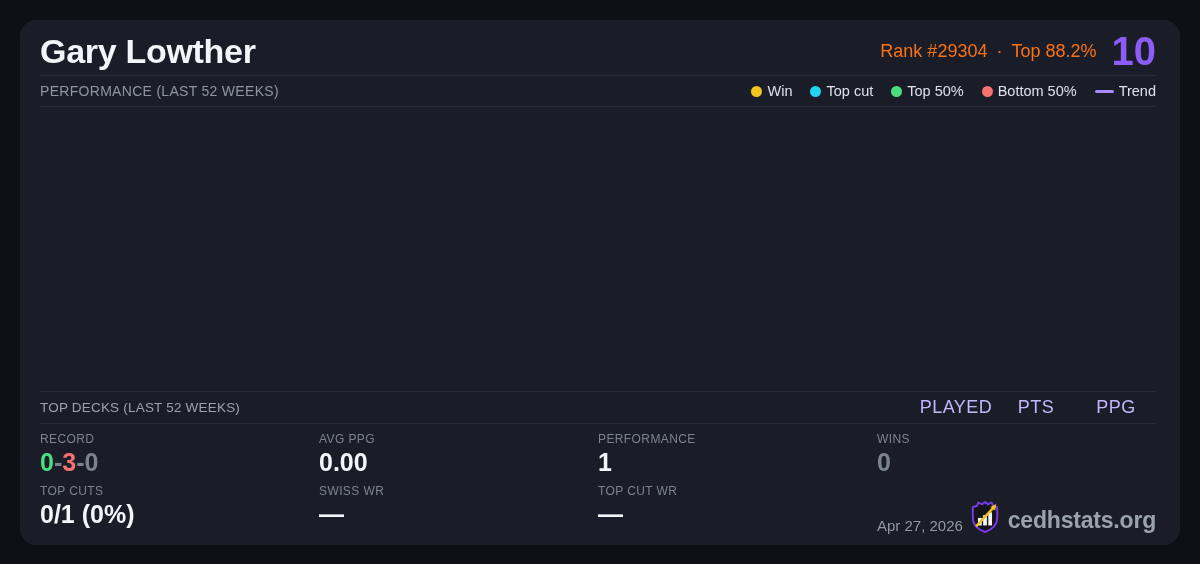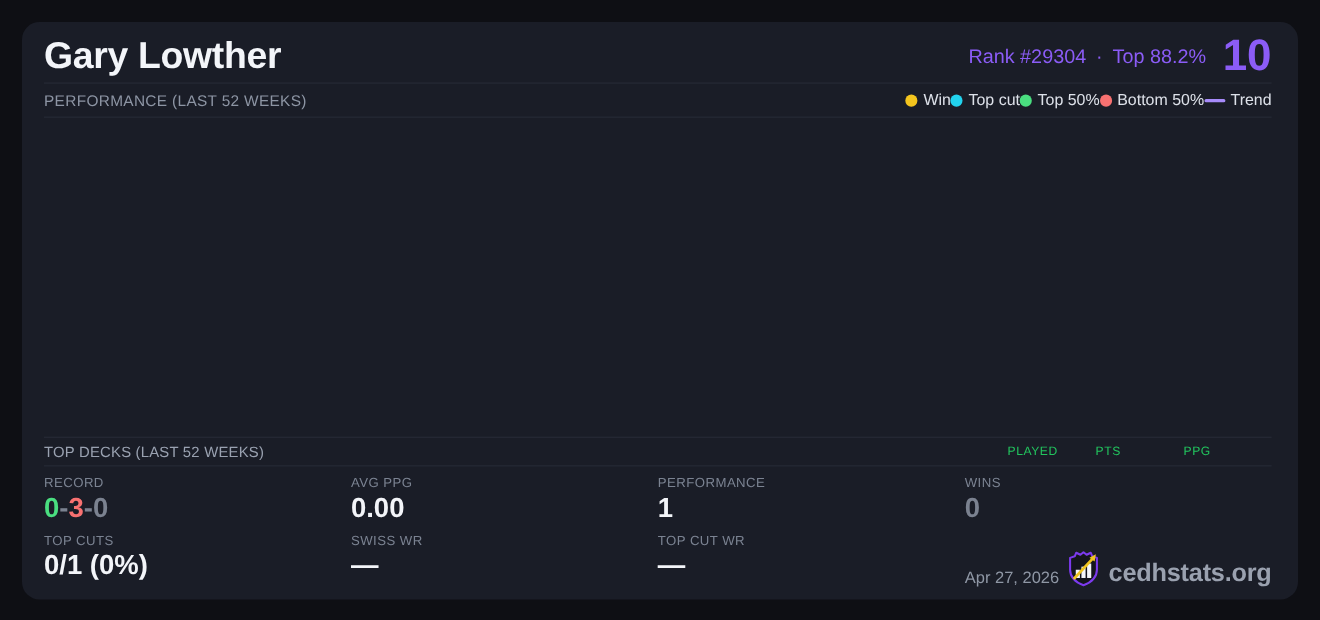--- a/index.html
+++ b/index.html
@@ -22,44 +22,44 @@
   .header-row {
     display: flex; justify-content: space-between; align-items: center;
     padding: 11px 0 4px;
     border-bottom: 1px solid #272b37;
   }
   .player-name {
     margin: 0; font-size: 34px; font-weight: 700;
     color: #f3f5f9; letter-spacing: -0.3px;
   }
   .header-right { display: flex; align-items: center; gap: 15px; }
-  .rank-text { font-size: 18px; color: #8b5cf6; display: flex; gap: 9px; }
+  .rank-text { font-size: 18px; color: #f97316; display: flex; gap: 9px; }
   .score { font-size: 40px; font-weight: 700; line-height: 1; }
   
   .perf-row {
     display: flex; justify-content: space-between; align-items: center;
     padding: 7px 0; border-bottom: 1px solid #272b37;
   }
   .perf-title { font-size: 14px; color: #8d95a4; letter-spacing: 0.3px; }
-  .legend { display: flex; align-items: center; }
+  .legend { display: flex; align-items: center; gap: 18px; }
   .legend-item { display: flex; align-items: center; gap: 5px; }
   .legend-dot { width: 11px; height: 11px; border-radius: 50%; }
   .legend-line { width: 19px; height: 3px; border-radius: 2px; }
   .legend-label { font-size: 14.5px; color: #dde1e9; }
   
   .chart-area { flex: 1; }
   
   .decks-row {
     display: flex; justify-content: space-between; align-items: center;
     border-top: 1px solid #272b37; border-bottom: 1px solid #272b37;
     padding: 5px 0;
   }
   .decks-title { font-size: 13.5px; color: #9aa2b1; letter-spacing: 0.2px; }
   .decks-cols { display: flex; }
-  .decks-col { width: 80px; text-align: left; font-size: 11px; color: #22c55e; letter-spacing: 0.5px; }
+  .decks-col { width: 80px; text-align: center; font-size: 18px; color: #c4b5fd; letter-spacing: 0.5px; }
   
   .stats-grid {
     display: grid;
     grid-template-columns: repeat(4, 1fr);
     grid-auto-rows: 52px;
     padding: 8px 0 9px;
   }
   .stat-label { font-size: 12px; color: #7b8392; letter-spacing: 0.4px; margin-bottom: 3px; }
   .stat-value { font-size: 25px; font-weight: 700; color: #f3f5f9; line-height: 1.1; }
   .stat-value.dim { color: #7b8290; }

